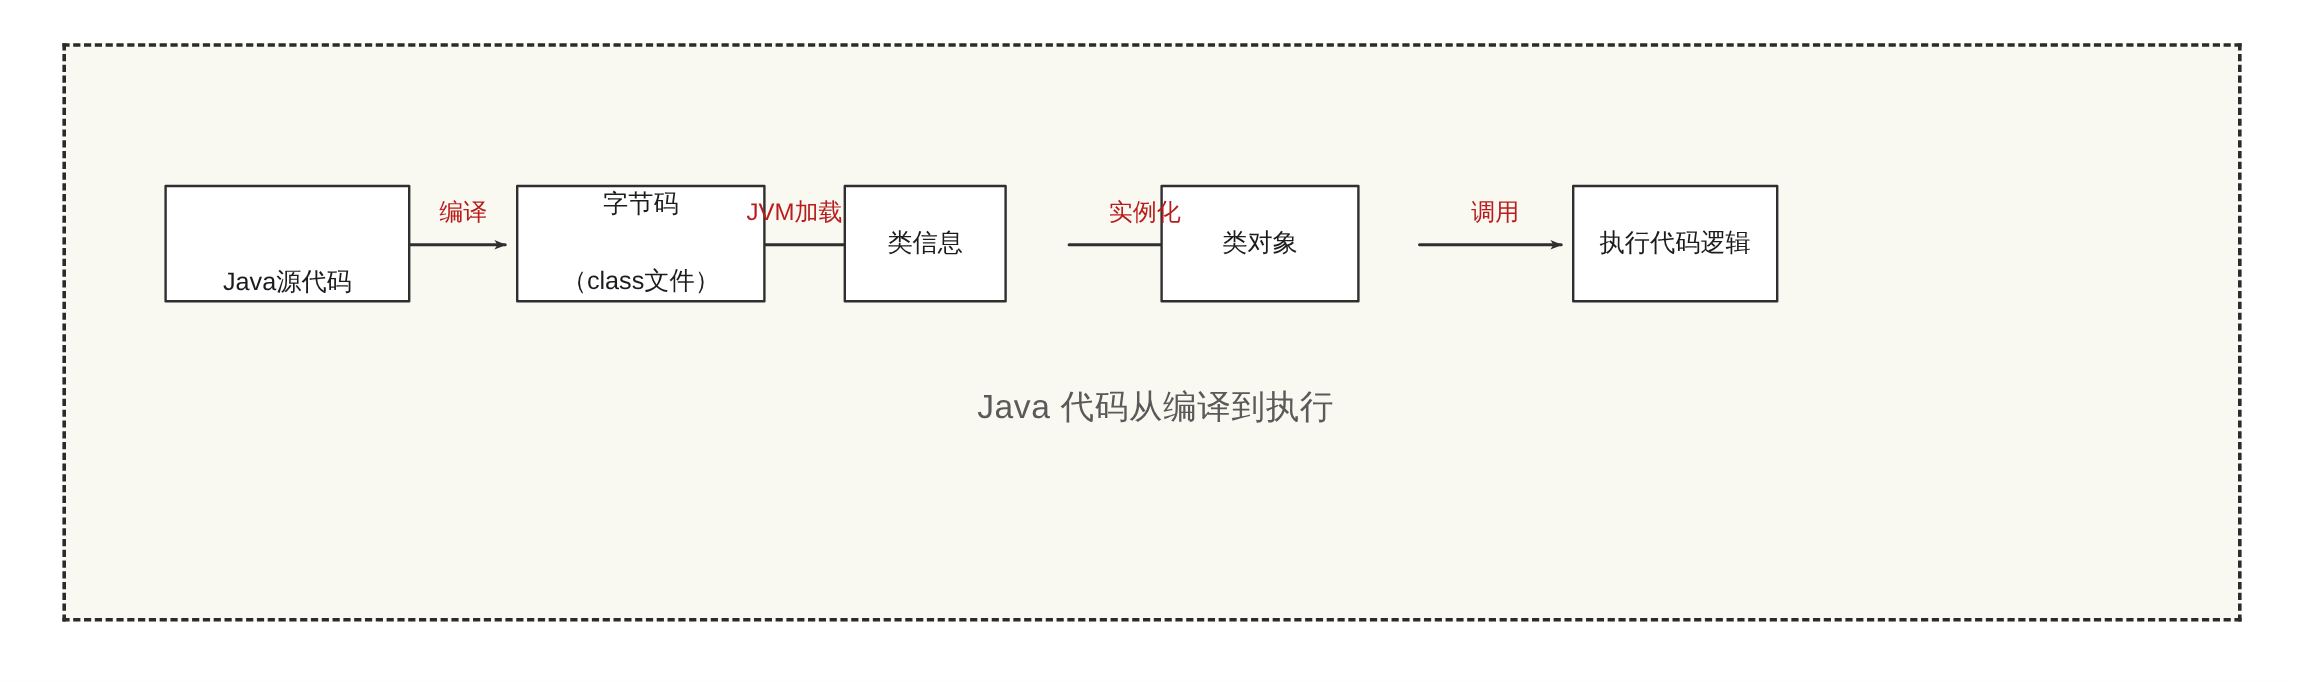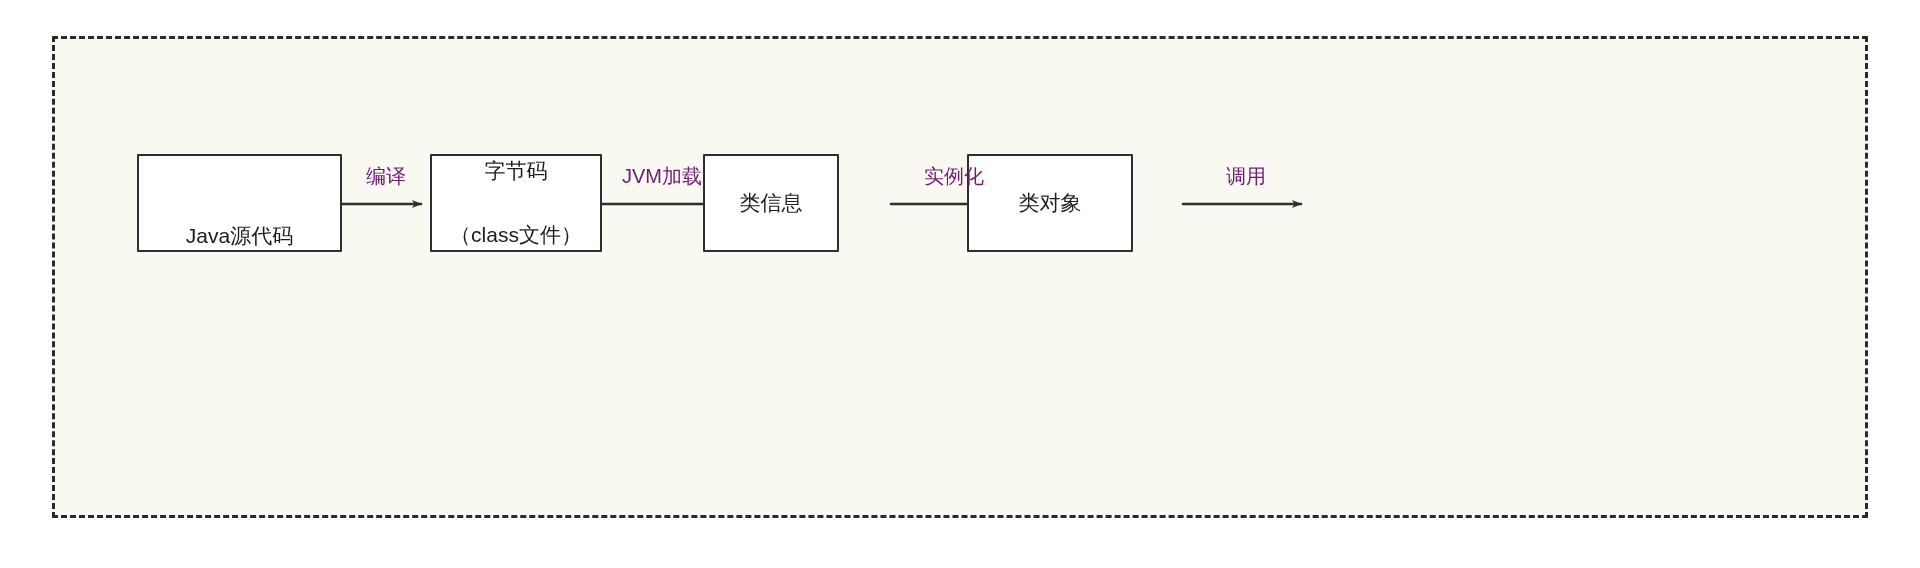--- a/index.html
+++ b/index.html
@@ -57,39 +57,39 @@
     text-align: center;
     border-radius: 1px;
   }
   .node .line {
     display: block;
     white-space: nowrap;
   }
 
   
   #node-0 { left: 82px;   top: 115px; width: 205px; height: 98px; justify-content: flex-end; }
-  #node-1 { left: 375px;  top: 115px; width: 172px; height: 98px; gap: 36px; }
+  #node-1 { left: 375px;  top: 115px; width: 208px; height: 98px; gap: 36px; }
   #node-2 { left: 648px;  top: 115px; width: 136px; height: 98px; }
   #node-3 { left: 912px;  top: 115px; width: 166px; height: 98px; }
   #node-4 { left: 1255px; top: 115px; width: 172px; height: 98px; }
 
   
   #arrow-layer {
     position: absolute;
     left: 0;
     top: 0;
     width: 1816px;
     height: 482px;
     pointer-events: none;
   }
 
   .edge-label {
     position: absolute;
     font-size: 20px;
-    color: #701a75;
+    color: #b91c1c;
     white-space: nowrap;
     transform: translateX(-50%);
     text-align: center;
   }
   #edge-label-0 { left: 331px;  top: 124px; }
   #edge-label-1 { left: 607px;  top: 124px; }
   #edge-label-2 { left: 899px;  top: 124px; text-align: center; }
   #edge-label-3 { left: 1191px; top: 124px; }
 
   #caption {
@@ -136,23 +136,27 @@
       </div>
 
       <div class="node" id="node-2">
         <span class="line">类信息</span>
       </div>
 
       <div class="node" id="node-3">
         <span class="line">类对象</span>
       </div>
 
+      <div class="node" id="node-4">
+        <span class="line">执行代码逻辑</span>
+      </div>
 
       <div class="edge-label" id="edge-label-0">编译</div>
       <div class="edge-label" id="edge-label-1">JVM加载</div>
       <div class="edge-label" id="edge-label-2">实例化</div>
       <div class="edge-label" id="edge-label-3">调用</div>
 
     </div>
 
+    <div id="caption">Java 代码从编译到执行</div>
 
   </div>
 </div>
 
 </body></html>

